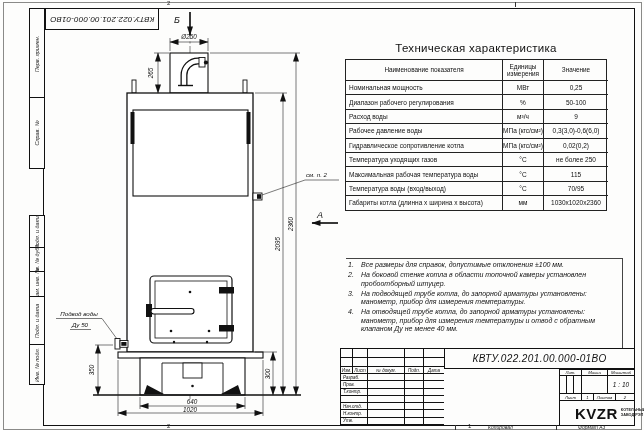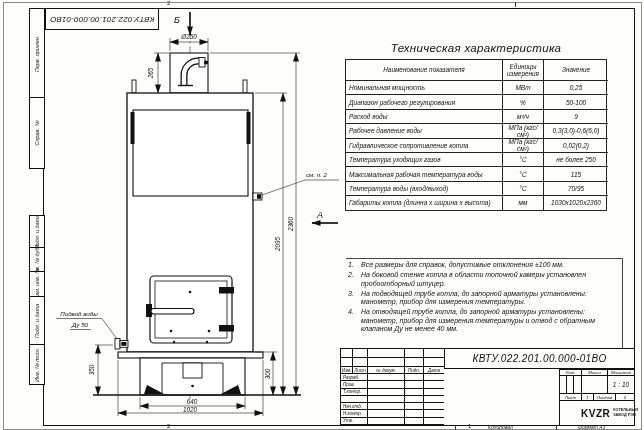--- a/index.html
+++ b/index.html
@@ -11,21 +11,21 @@
   
   .side{left:29px;width:14px;border:1px solid #111;background:#fdfdfc;}
   .side span{position:absolute;left:50%;top:50%;transform:translate(-50%,-50%) rotate(-90deg);
              white-space:nowrap;font-size:5.5px;font-style:italic;color:#222;}
   
   .stamp{left:45px;top:8px;width:112px;height:20px;border:1px solid #111;display:flex;align-items:center;justify-content:center;}
   .stamp span{transform:rotate(180deg);font-size:8px;font-style:italic;white-space:nowrap;letter-spacing:.2px;}
   .zone{font-size:6px;color:#222;}
   .tick{background:#333;width:1px;height:5px;}
   
-  .spec{left:345px;top:42px;width:262px;font-style:italic;}
+  .spec{left:345px;top:42px;width:262px;}
   .spec-title{text-align:center;font-size:11.5px;margin-bottom:5px;letter-spacing:.3px;}
   .spec-tbl{border:1px solid #222;}
   .spec-hdr,.spec-row{display:grid;grid-template-columns:157px 41px 64px;}
   .spec-hdr>div{border-right:1px solid #222;display:flex;align-items:center;justify-content:center;
                 text-align:center;font-size:6.4px;height:20px;line-height:1.15;}
   .spec-row>div{border-right:1px solid #222;border-top:1px solid #222;height:13.4px;
                 display:flex;align-items:center;font-size:6.5px;}
   .spec-hdr>div:last-child,.spec-row>div:last-child{border-right:none;}
   .spec-row>div:first-child{padding-left:3px;}
   .spec-row>div:nth-child(2),.spec-row>div:nth-child(3){justify-content:center;text-align:center;}
@@ -51,21 +51,21 @@
   .g-hdr{grid-template-columns:12px 15px 37px 19px 20px;height:7px;}
   .g-row{grid-template-columns:27px 37px 19px 20px;height:7.28px;}
   .g-empty>div,.g-hdr>div,.g-row>div{border-right:1px solid #111;border-bottom:1px solid #111;
      overflow:hidden;font-size:4.5px;display:flex;align-items:center;justify-content:center;}
   .g-row>div:first-child{justify-content:flex-start;padding-left:2px;}
   .rc{font-size:4.3px;display:flex;align-items:center;justify-content:center;overflow:hidden;}
   .scale-val{font-size:6.5px;}
   .logo{left:218px;top:51px;width:75px;height:25px;display:flex;align-items:center;font-style:normal;}
   .logo-bars{width:12px;height:11px;margin-left:5px;
      background:repeating-linear-gradient(#111 0 2px,#fff 2px 3.6px);}
-  .logo-kvzr{font-weight:bold;font-size:10px;letter-spacing:.5px;margin-left:16px;}
+  .logo-kvzr{font-weight:bold;font-size:15px;letter-spacing:.5px;margin-left:10px;}
   .logo-sub{font-size:3.8px;line-height:1.25;margin-left:3px;font-weight:bold;color:#222;}
   .margin-lbl{font-size:5px;font-style:italic;color:#222;}
   svg text{font-family:"Liberation Sans","DejaVu Sans",sans-serif;font-style:italic;fill:#111;}
 </style>
 </head>
 <body>
 
 <div id="sheet">
 
   <div class="abs outer-border"></div>

